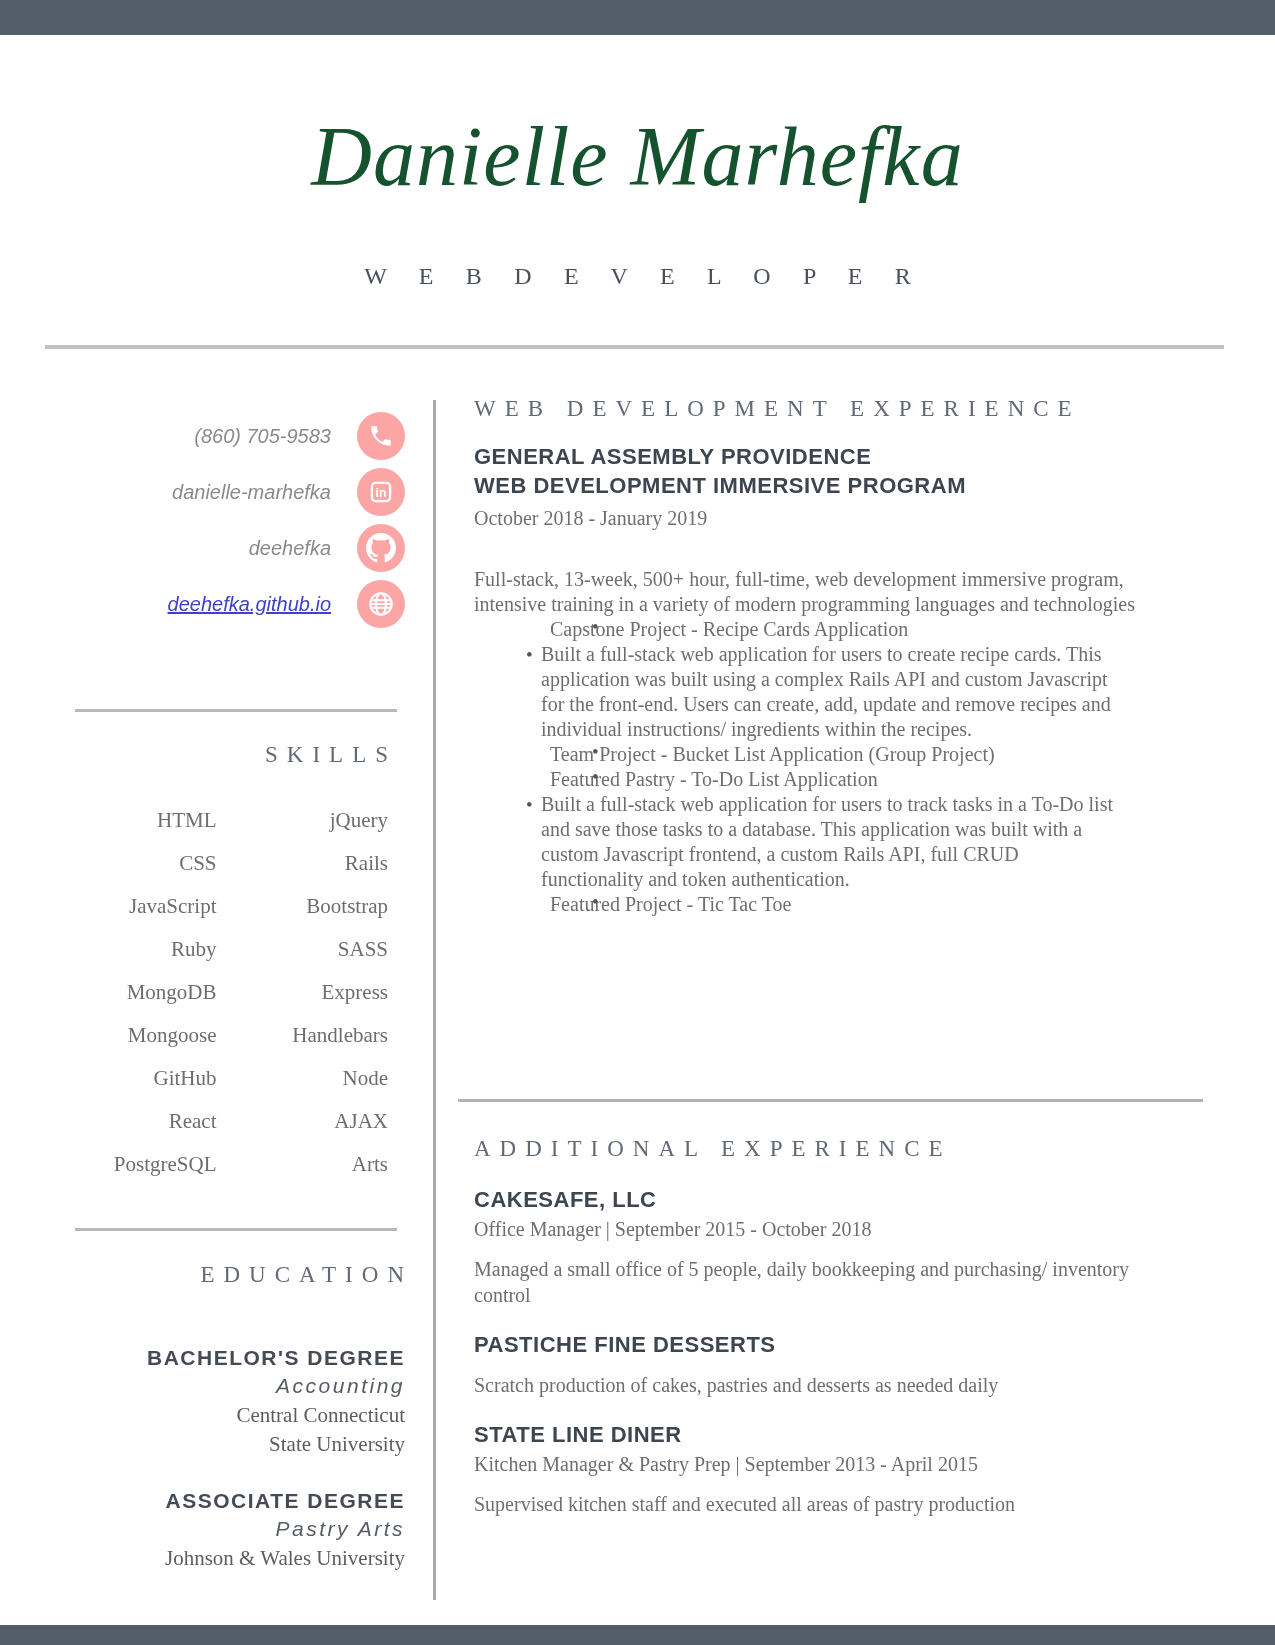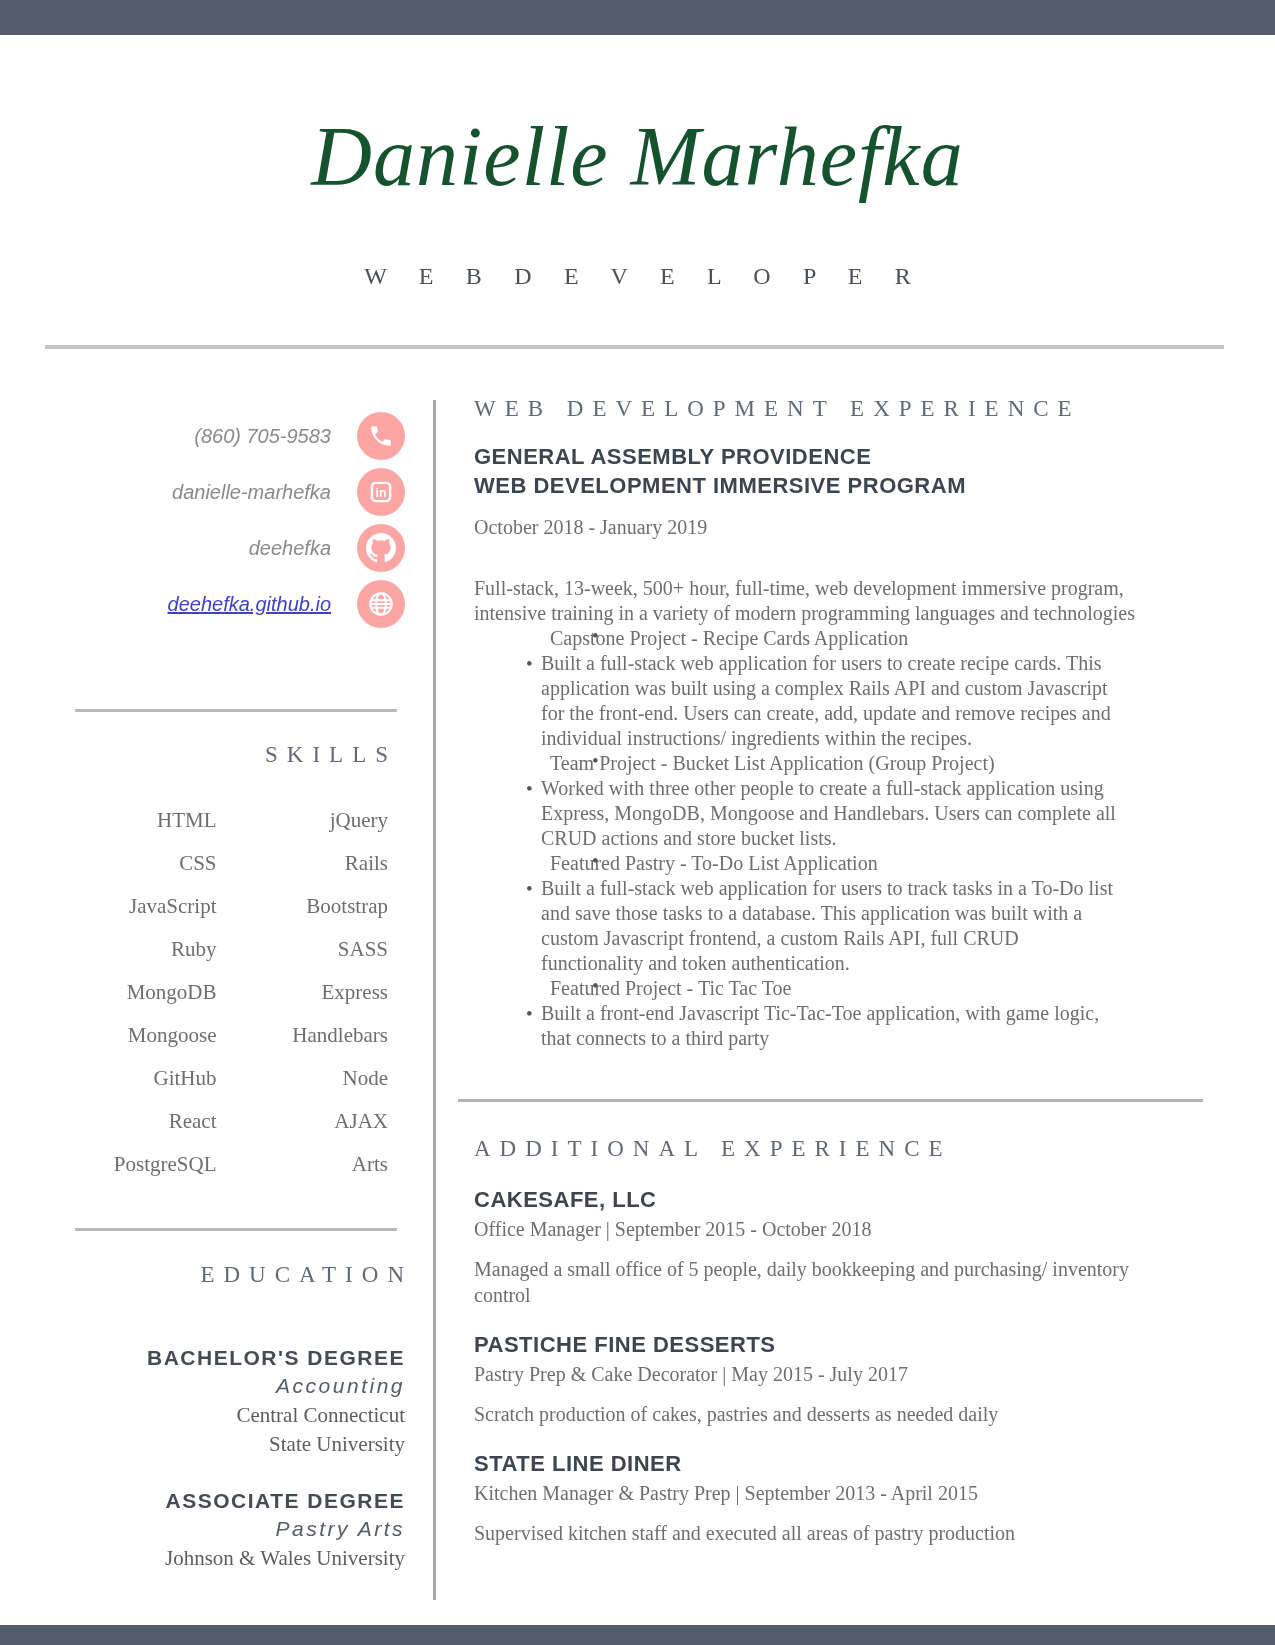--- a/index.html
+++ b/index.html
@@ -44,21 +44,21 @@
   .deg-field{font-family:"Liberation Sans","DejaVu Sans",sans-serif;font-style:italic;
              font-size:21px;line-height:30px;letter-spacing:2.5px;color:#565c64;}
   .deg-school{font-size:21px;line-height:29px;color:#5d5d5d;}
 
   
   .rcol{position:absolute;top:396px;left:474px;width:730px;}
   .rcol .sec-head{margin:0 0 20px 0;}
   .org{font-family:"Liberation Sans","DejaVu Sans",sans-serif;font-weight:700;
        font-size:22px;line-height:29px;letter-spacing:0.5px;color:#3d4550;}
   .dates,.body-text,.proj-title,.proj-detail,.role{font-size:20px;color:#6e6e6e;}
-  .dates{margin-top:14px;line-height:26px;}
+  .dates{margin-top:5px;line-height:26px;}
   .summary{margin-top:36px;line-height:25px;max-width:690px;}
   .proj{position:relative;padding-left:76px;line-height:25px;}
   .proj-title::before{content:"\2022";position:absolute;left:42px;top:-3px;color:#555;font-size:19px;}
   .proj-title{position:relative;}
   .proj-detail{position:relative;padding-left:67px;max-width:580px;line-height:25px;}
   .proj-detail::before{content:"\2022";position:absolute;left:52px;top:0;color:#555;font-size:19px;}
 
   .addl-head{position:absolute;top:1136px;left:474px;width:730px;}
   .jobs{position:absolute;top:1187px;left:474px;width:730px;}
   .job{margin-bottom:24px;}
@@ -165,43 +165,40 @@
     <div class="dates">October 2018 - January 2019</div>
     <div class="body-text summary">Full-stack, 13-week, 500+ hour, full-time, web development immersive program, intensive training in a variety of modern programming languages and technologies</div>
 
     <div class="proj">
       <div class="proj-title">Capstone Project - Recipe Cards Application</div>
     </div>
     <div class="proj-detail">Built a full-stack web application for users to create recipe cards.  This application was built using a complex Rails API and custom Javascript for the front-end. Users can create, add, update and remove recipes and individual instructions/ ingredients within the recipes.</div>
     <div class="proj">
       <div class="proj-title">Team Project - Bucket List Application (Group Project)</div>
     </div>
-    <div class="proj-detail">Worked with three other people to create a full-stack application using Express, MongoDB, Mongoose and Handlebars. Users can complete all CRUD actions and store bucket lists.</div>
     <div class="proj">
       <div class="proj-title">Featured Pastry - To-Do List Application</div>
     </div>
     <div class="proj-detail">Built a full-stack web application for users to track tasks in a To-Do list and save those tasks to a database. This application was built with a custom Javascript frontend, a custom Rails API, full CRUD functionality and token authentication.</div>
     <div class="proj">
       <div class="proj-title">Featured Project - Tic Tac Toe</div>
     </div>
-    <div class="proj-detail">Built a front-end Javascript Tic-Tac-Toe application, with game logic, that connects to a third party</div>
   </div>
 
   <div class="rrule"></div>
 
   <div class="sec-head addl-head">ADDITIONAL EXPERIENCE</div>
   <div class="jobs">
     <div class="job">
       <div class="company">CAKESAFE, LLC</div>
       <div class="role">Office Manager | September 2015 - October 2018</div>
       <div class="jdesc">Managed a small office of 5 people, daily bookkeeping and purchasing/ inventory control</div>
     </div>
     <div class="job">
       <div class="company">PASTICHE FINE DESSERTS</div>
-      <div class="role">Pastry Prep &amp; Cake Decorator | May 2015 - July 2017</div>
       <div class="jdesc">Scratch production of cakes, pastries and desserts as needed daily</div>
     </div>
     <div class="job">
       <div class="company">STATE LINE DINER</div>
       <div class="role">Kitchen Manager &amp; Pastry Prep | September 2013 - April 2015</div>
       <div class="jdesc">Supervised kitchen staff and executed all areas of pastry production</div>
     </div>
   </div>
 
   <div class="bar bottom"></div>

